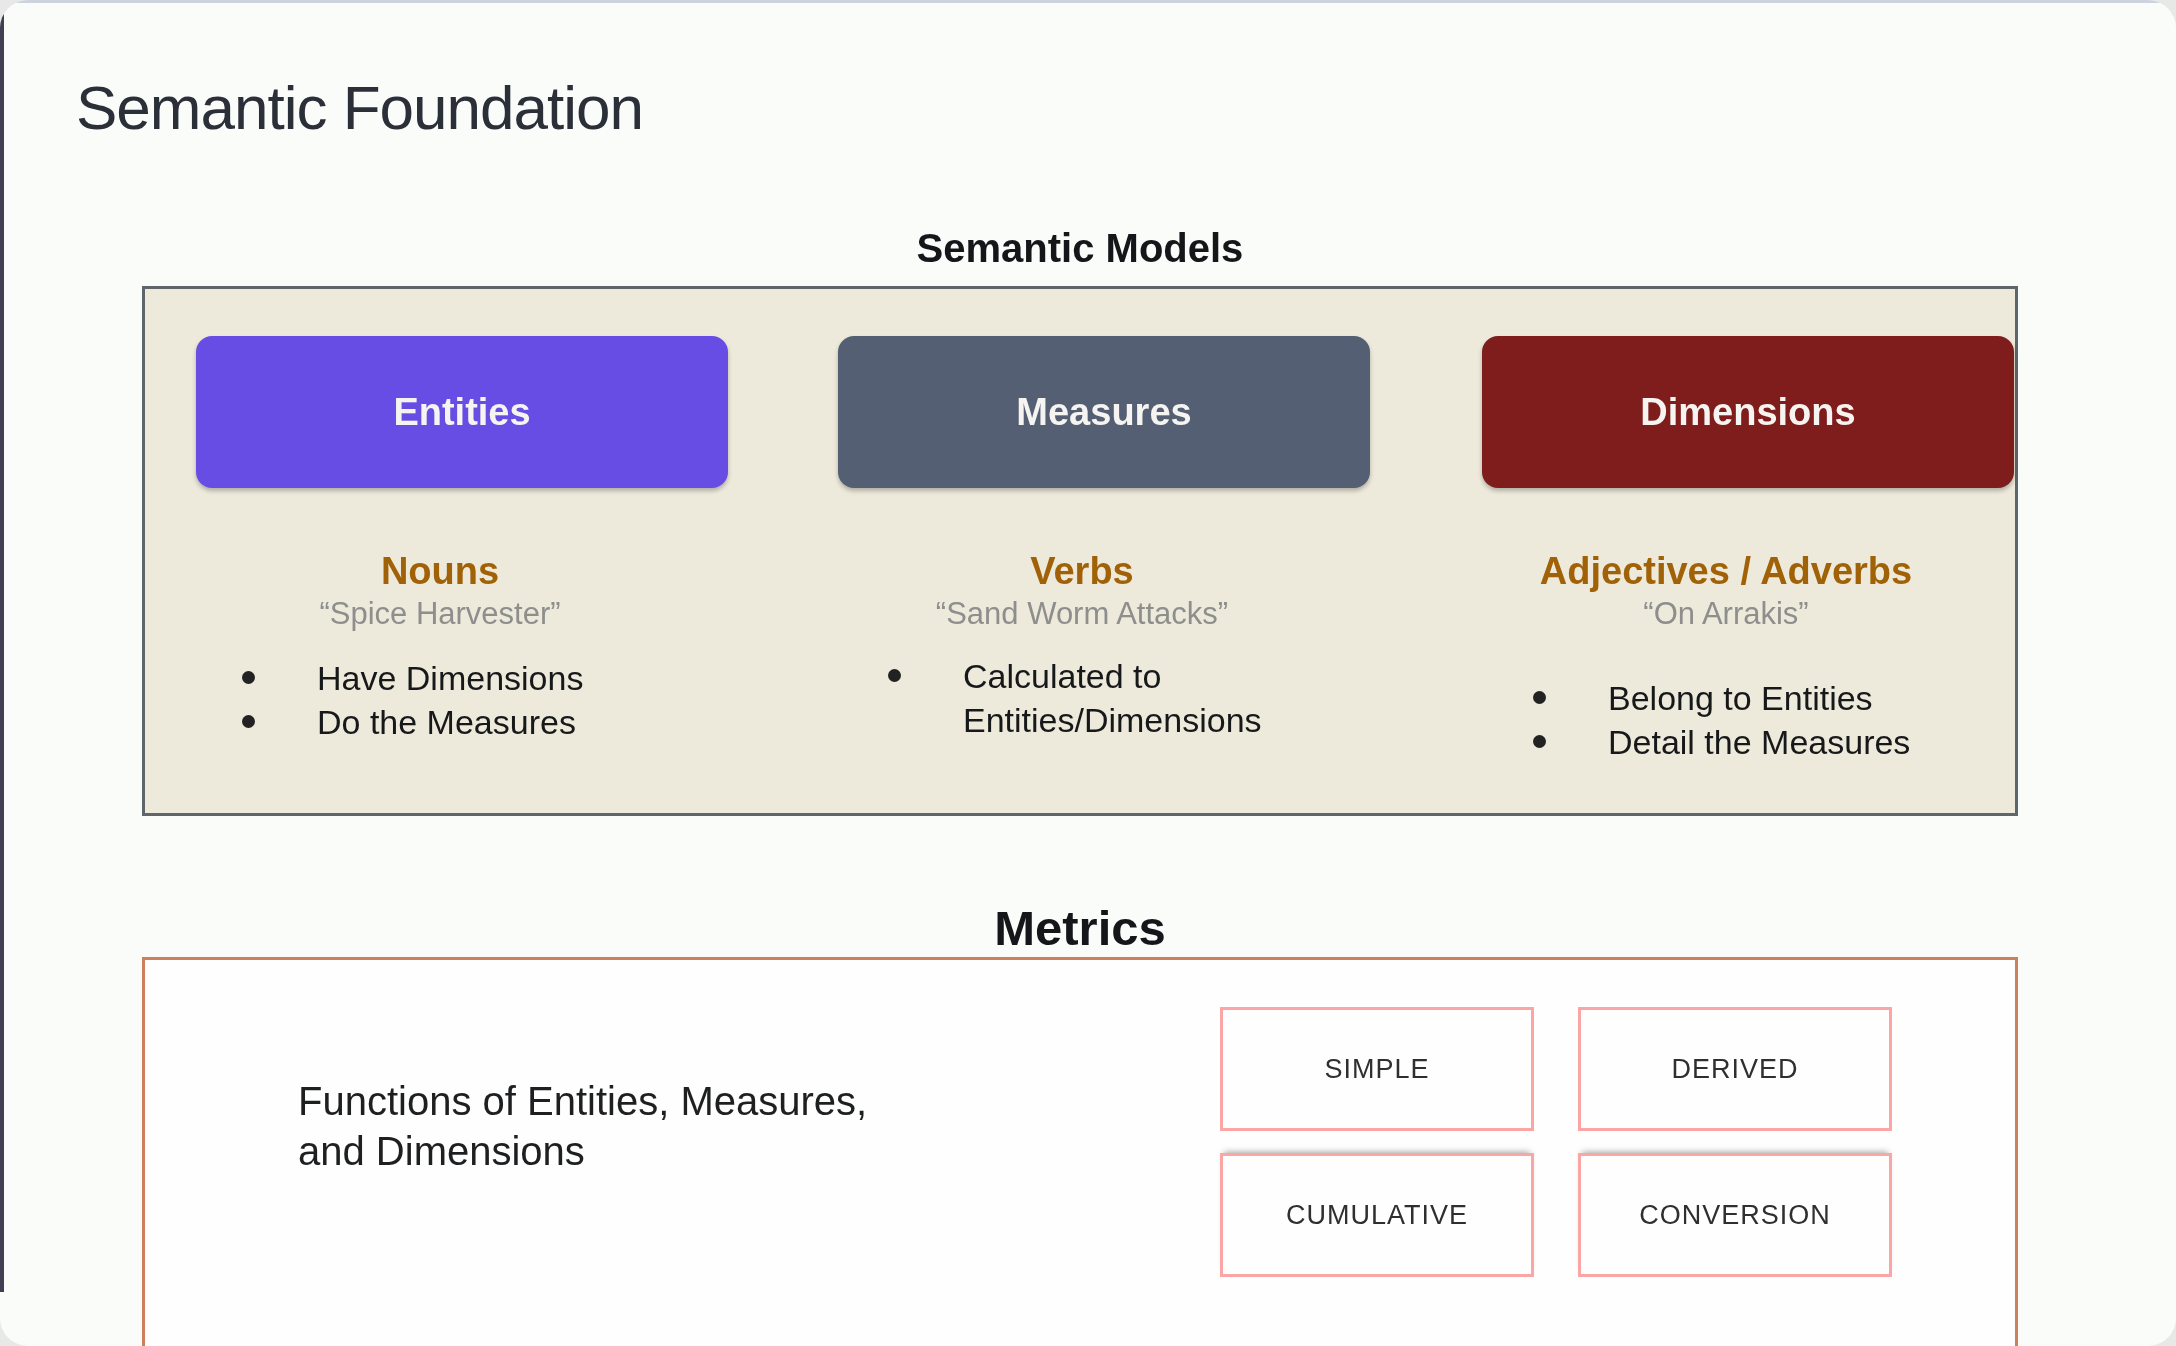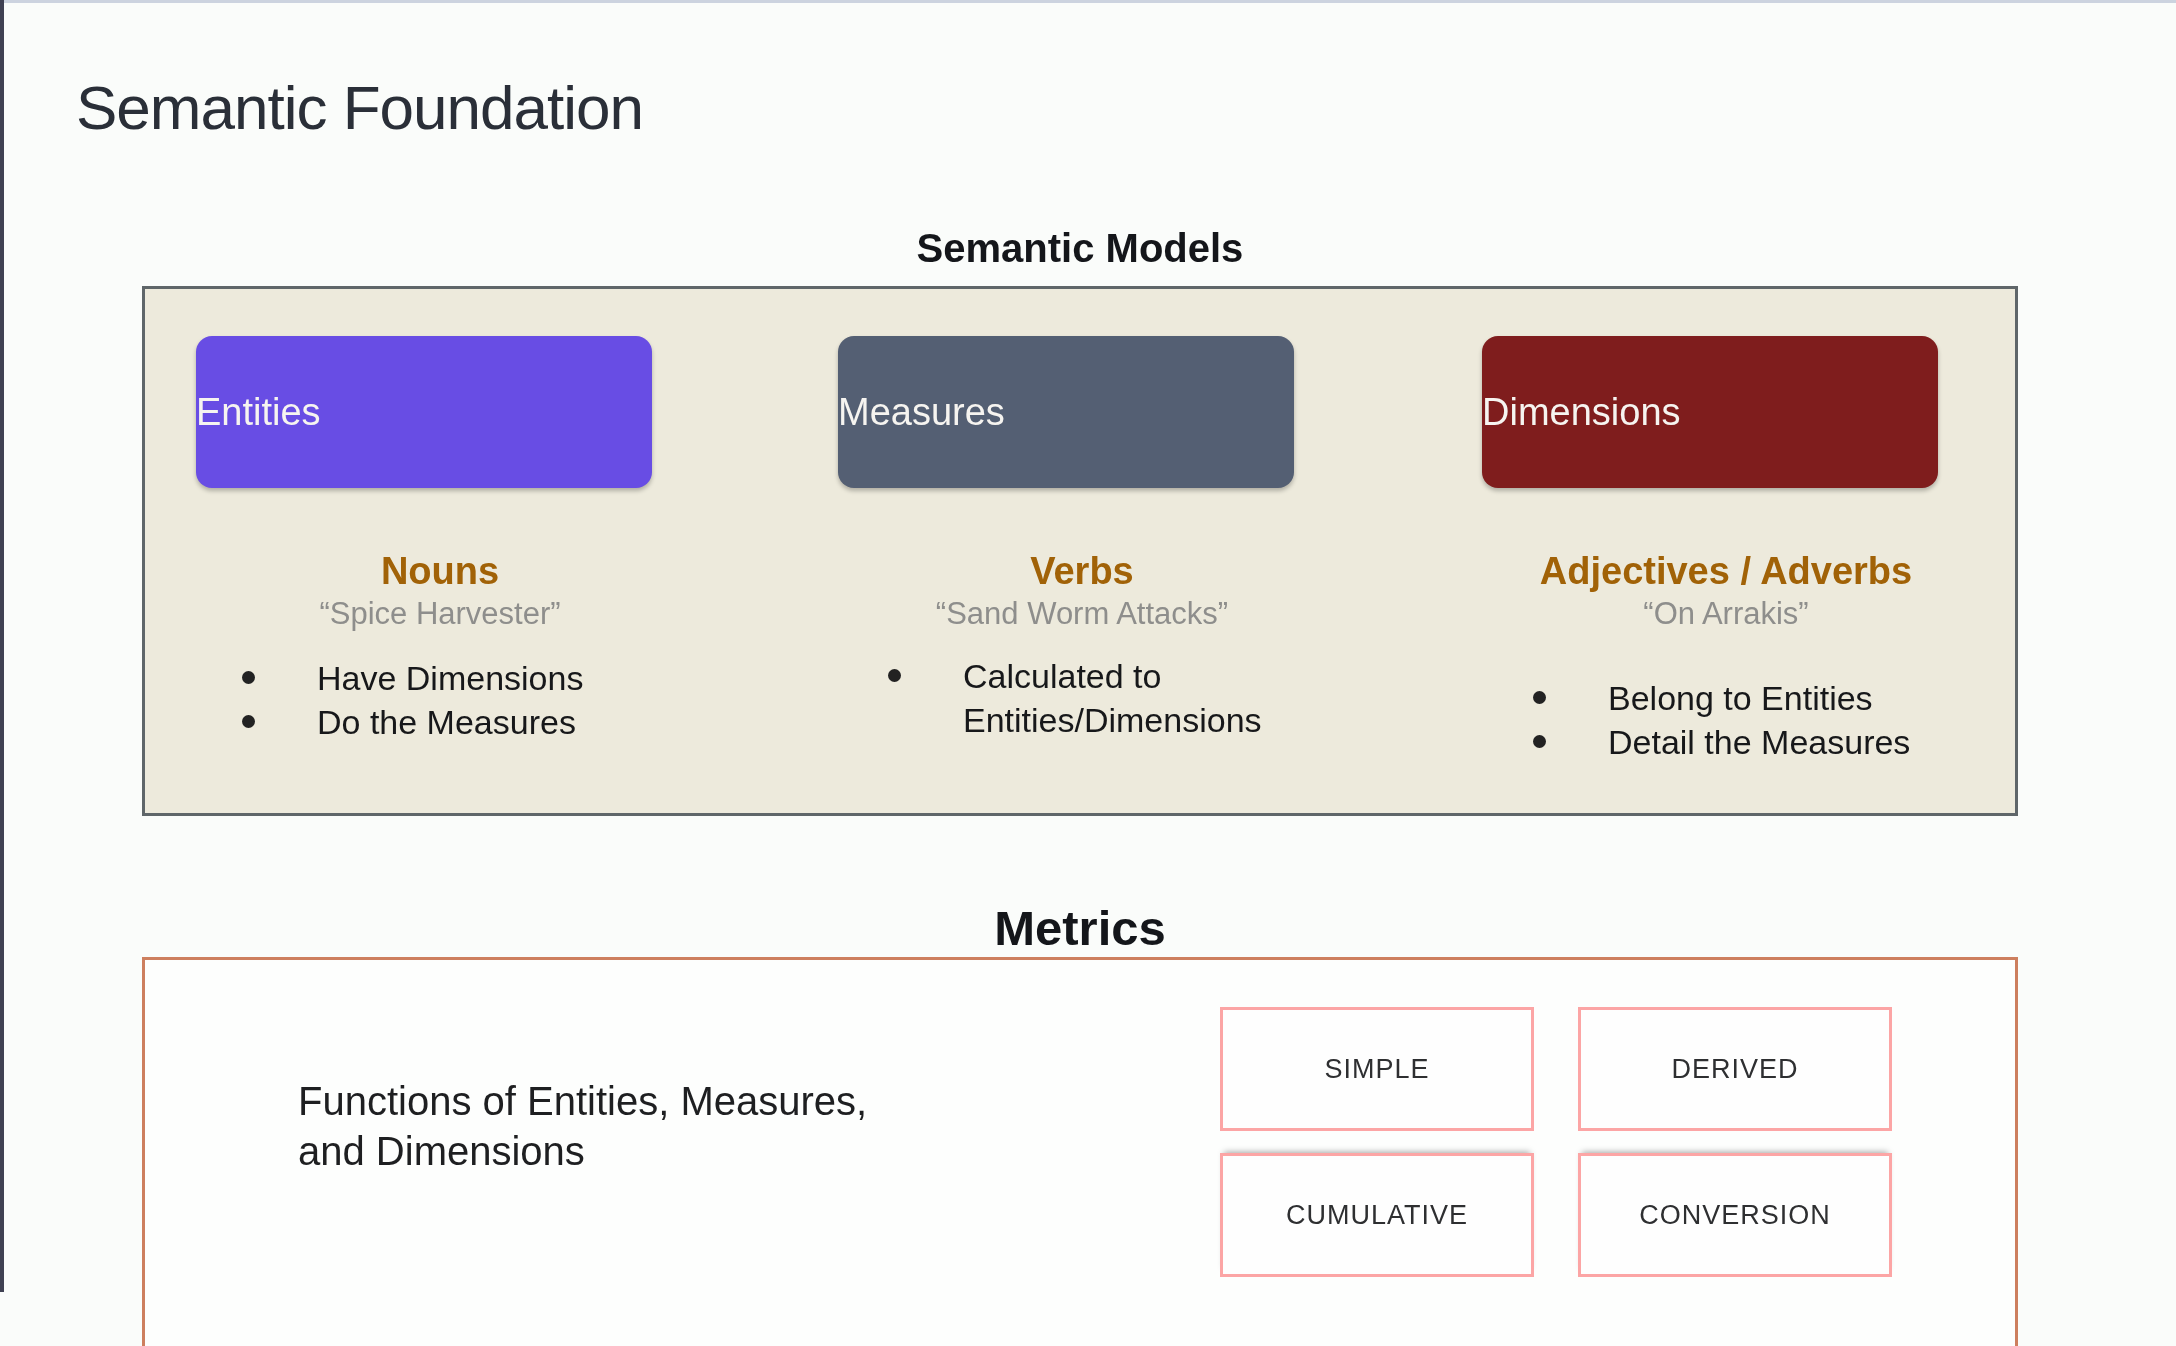--- a/index.html
+++ b/index.html
@@ -3,20 +3,21 @@
 <meta charset="utf-8">
 <style>
   html,body{margin:0;padding:0;background:#e8e8e8;}
   .stage{
     position:relative;
     width:2176px;height:1346px;
     background:#fafcfa;
     overflow:hidden;
     font-family:"Liberation Sans", sans-serif;
     color:#1b1c1e;
+    border-radius:28px;
   }
   .frame-top{position:absolute;left:0;top:0;width:100%;height:3px;background:#ccd3df;}
   .frame-left{position:absolute;left:0;top:0;width:4px;height:1292px;background:#3f4152;}
 
   .slide-title{
     position:absolute;left:76px;top:72px;
     font-size:62px;font-weight:400;letter-spacing:-1px;color:#2a2f38;
   }
 
   .section-heading{
@@ -25,24 +26,24 @@
   }
   .sm-heading{top:226px;font-size:40px;}
   .metrics-heading{top:900px;font-size:49px;}
 
   .models-box{
     position:absolute;left:142px;top:286px;width:1876px;height:530px;
     background:#edeadc;border:3px solid #5f6669;box-sizing:border-box;
   }
 
   .model-btn{
-    position:absolute;top:336px;height:152px;width:456px;
+    position:absolute;top:336px;height:152px;width:532px;
     border-radius:16px;
-    display:flex;align-items:center;
-    color:#f6f4f0;font-weight:400;font-size:38px;
+    display:flex;align-items:center;justify-content:center;
+    color:#f6f4f0;font-weight:700;font-size:38px;
     box-shadow:0 3px 4px rgba(0,0,0,0.25);
   }
   .btn-entities{left:196px;}
   .btn-measures{left:838px;}
   .btn-dimensions{left:1482px;}
 
   .model-col{position:absolute;top:548px;}
   .col-1{left:196px;width:488px;}
   .col-2{left:838px;width:488px;}
   .col-3{left:1452px;width:548px;}

